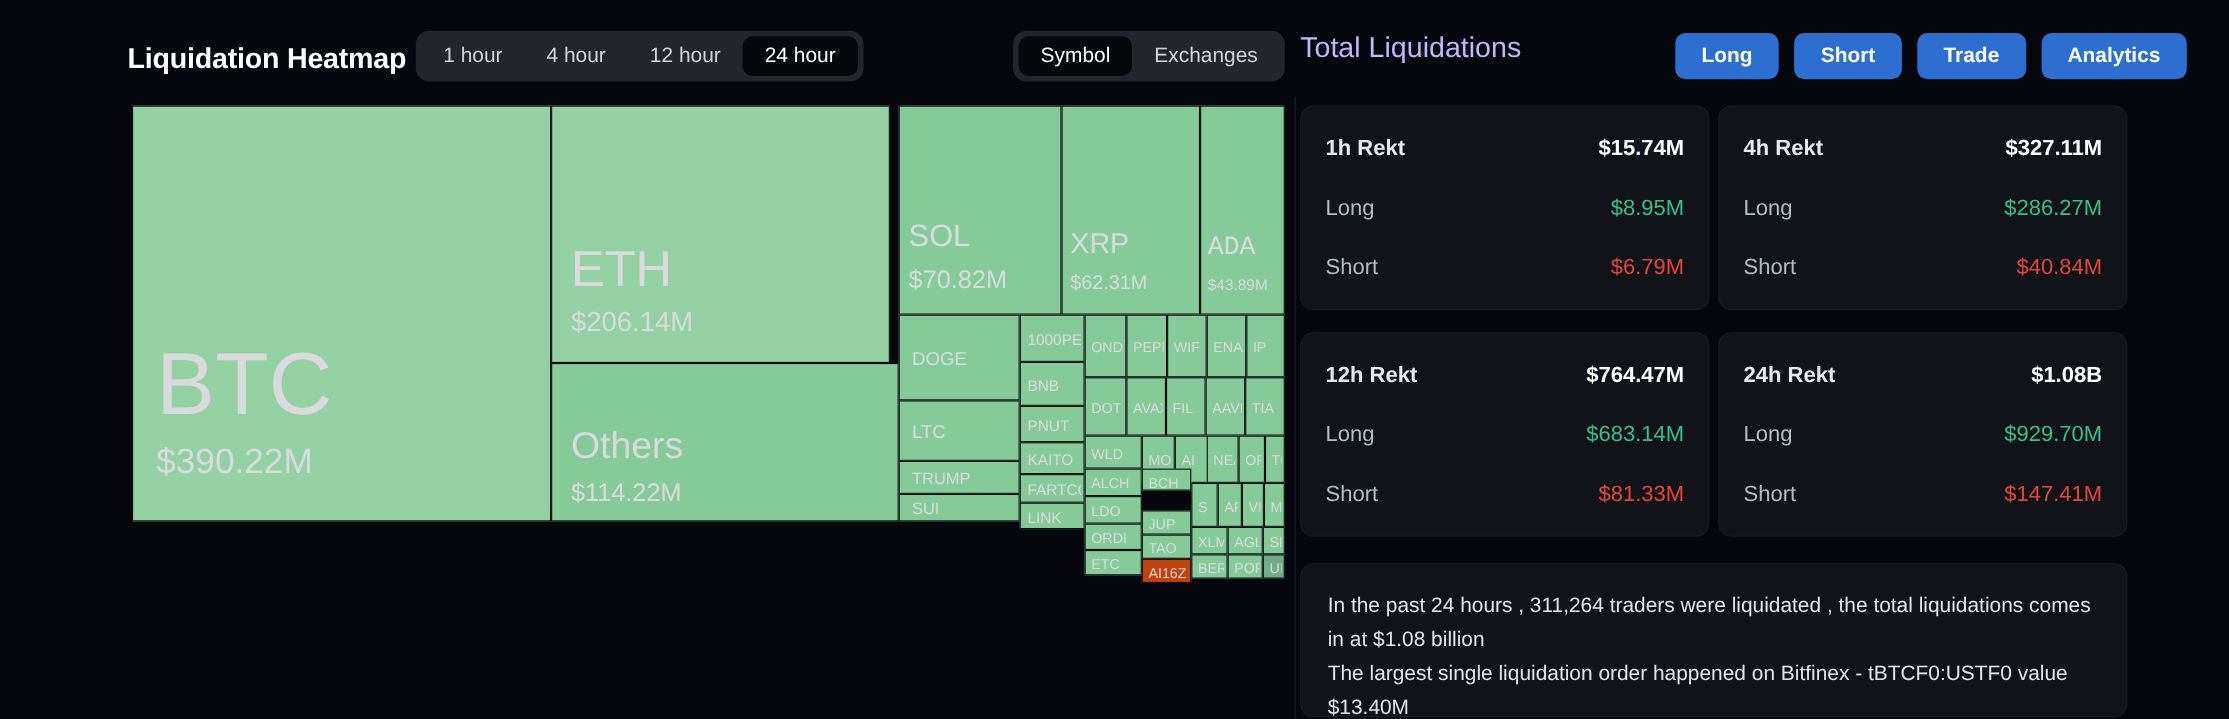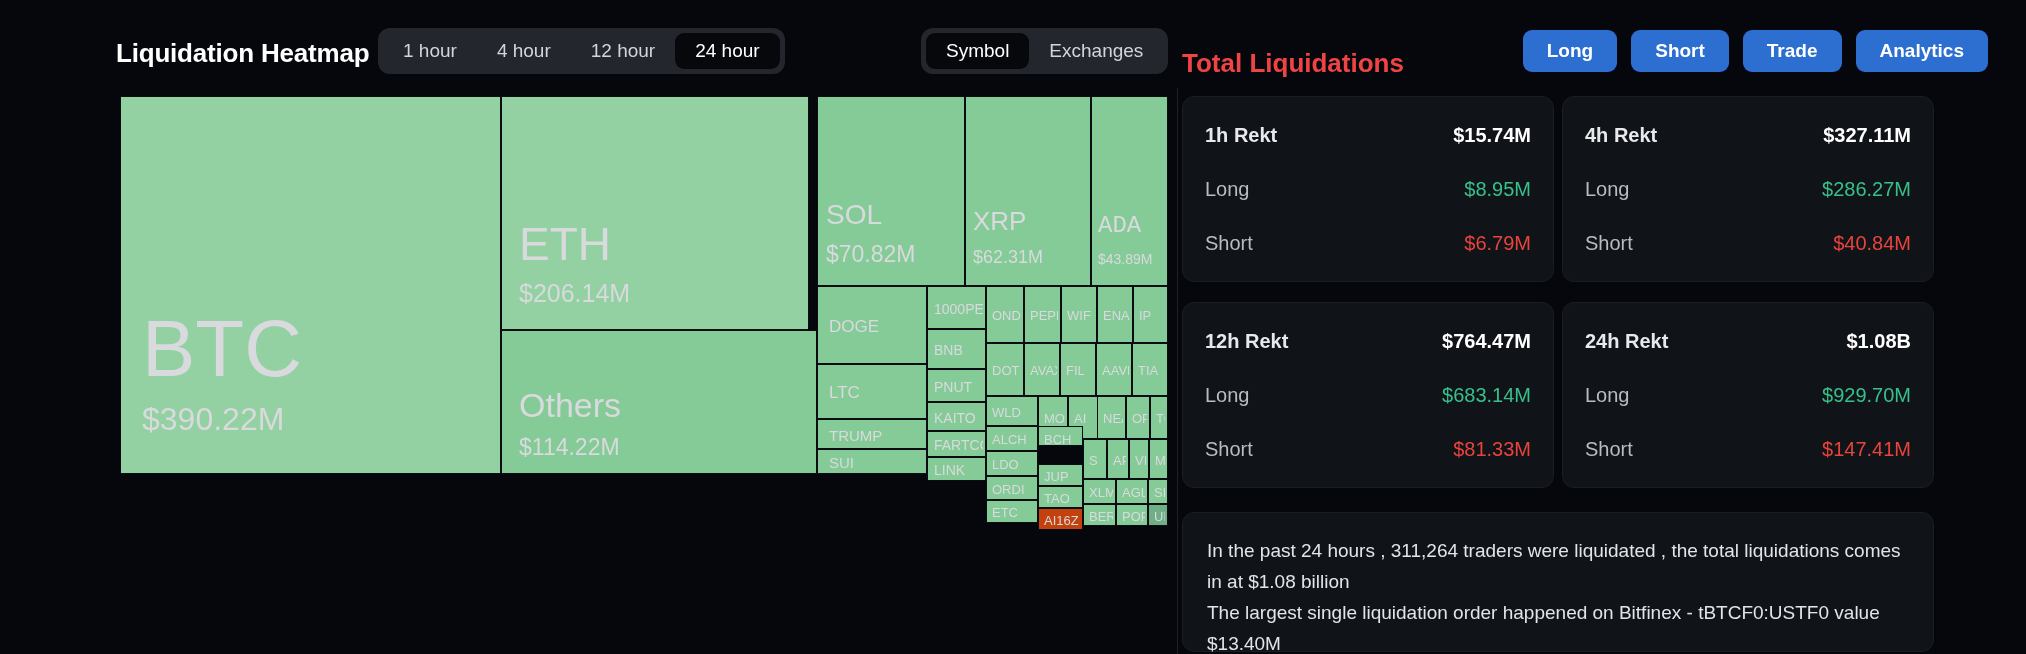--- a/index.html
+++ b/index.html
@@ -41,22 +41,22 @@
   .seg-mode .seg-btn {
     height: 36px; padding: 12px 20px; border-radius: 9px;
     display: flex; align-items: center; justify-content: center;
     font-size: 19px; color: #d2d5da; background: transparent;
     border: none; cursor: pointer; white-space: nowrap;
     font-family: "Liberation Sans", sans-serif;
   }
   .seg-mode .seg-btn.active { background: #07080c; color: #ffffff; }
 
   .tl-title {
-    position: absolute; left: 1182px; top: 48px;
-    font-size: 26px; font-weight: bold; color: #ef4444; white-space: nowrap;
+    position: absolute; left: 1182px; top: 28px;
+    font-size: 26px; font-weight: normal; color: #c4b5fd; white-space: nowrap;
   }
 
   .actions { position: absolute; right: 38px; top: 30px; display: flex; gap: 14px; }
   .act-btn {
     height: 42px; padding: 0 24px; border-radius: 9px;
     background: #2d6fd1; color: #ffffff; font-size: 19px; font-weight: bold;
     border: none; cursor: pointer; display: flex; align-items: center;
     justify-content: center; white-space: nowrap;
     font-family: "Liberation Sans", sans-serif;
   }

